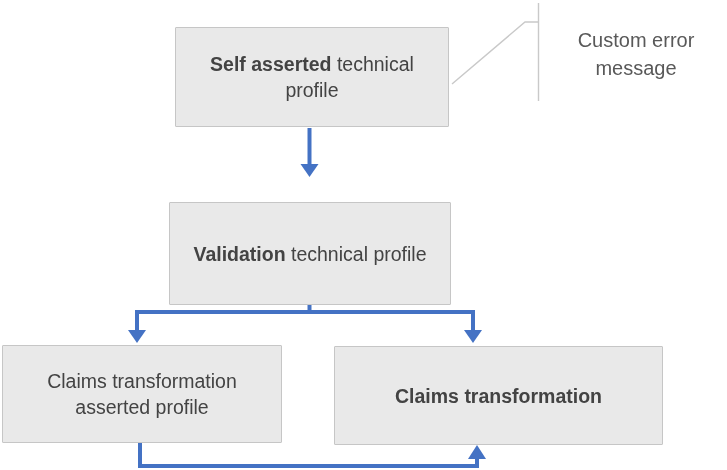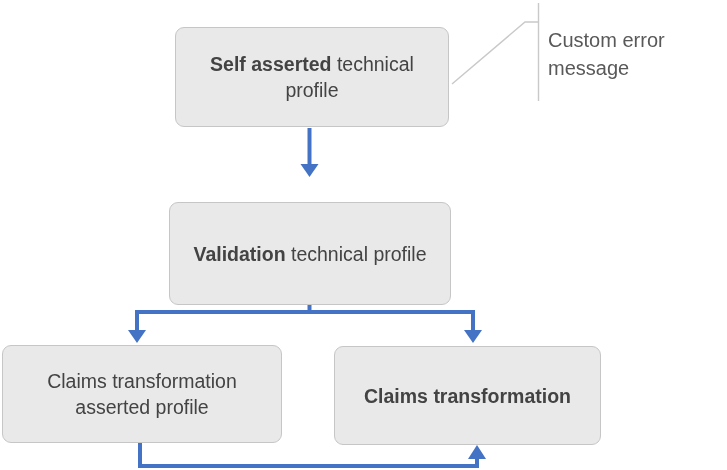--- a/index.html
+++ b/index.html
@@ -21,42 +21,42 @@
   }
   .connectors{position:absolute;left:0;top:0;width:727px;height:470px;}
   .arrow{stroke:var(--arrow-blue);stroke-width:4;fill:none;stroke-linejoin:miter;}
   .arrowhead{fill:var(--arrow-blue);stroke:none;}
   .callout-line{stroke:var(--callout-line);stroke-width:1.4;fill:none;}
   .node{
     position:absolute;
     box-sizing:border-box;
     background:var(--box-fill);
     border:1px solid var(--box-border);
-    border-radius:9px;
+    border-radius:1px;
     color:var(--box-text);
     font-size:19.5px;
     line-height:26px;
     display:flex;
     align-items:center;
     justify-content:center;
     text-align:center;
     padding:6px 18px;
   }
   .node .bold{font-weight:bold;}
   .box-a{left:175px;top:27px;width:274px;height:100px;}
   .box-b{left:169px;top:179px;width:282px;height:103px;margin-top:23px;}
   .box-c{left:2px;top:345px;width:280px;height:98px;}
-  .box-d{left:334px;top:346px;width:267px;height:99px;}
+  .box-d{left:334px;top:346px;width:329px;height:99px;}
   .callout-label{
     position:absolute;
     left:548px;top:26px;width:176px;
     color:var(--callout-text);
     font-size:20px;
     line-height:28px;
-    text-align:left;
+    text-align:center;
   }
 </style>
 </head>
 <body>
 
 <div class="canvas">
 
   <svg class="connectors" viewBox="0 0 727 470" xmlns="http://www.w3.org/2000/svg">
 
     <g>

